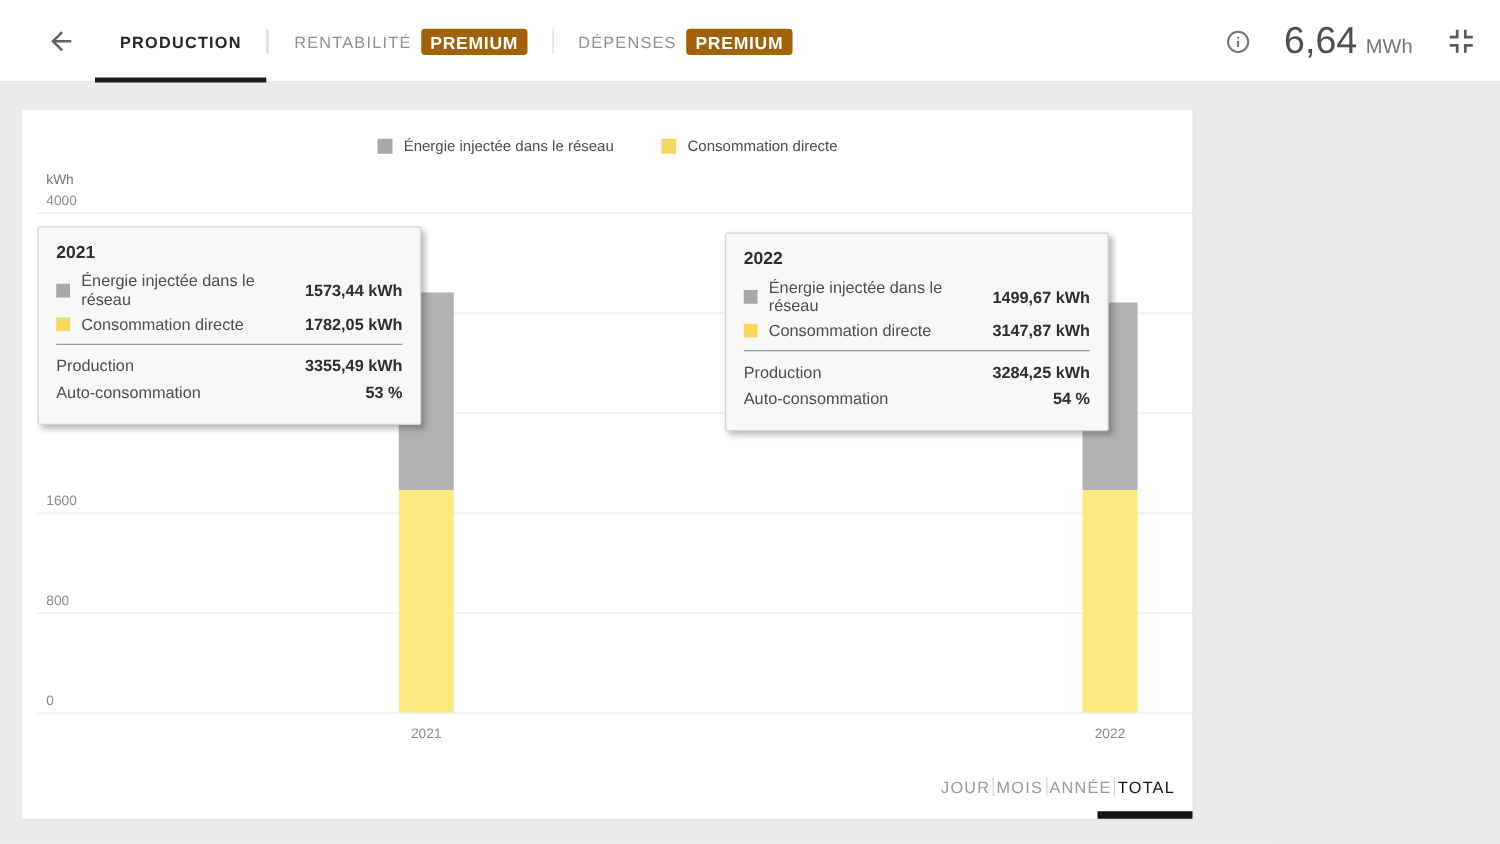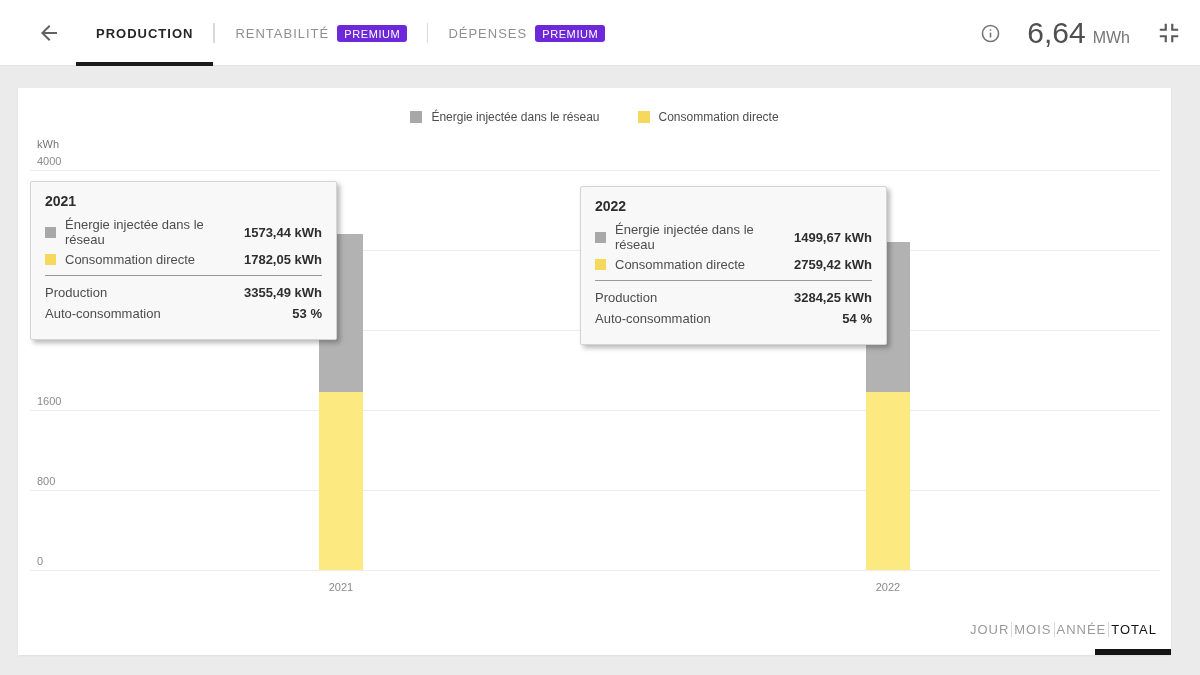--- a/index.html
+++ b/index.html
@@ -6,29 +6,29 @@
   html,body { width:1200px; height:675px; font-family:"Liberation Sans", sans-serif; background:#ebebeb; overflow:hidden; }
 
   
   .topbar { position:absolute; left:0; top:0; width:1200px; height:66px; background:#fff; border-bottom:1px solid #e3e3e3; }
   .back-btn { position:absolute; left:36px; top:21px; width:26px; height:26px; background:none; border:none; cursor:pointer; }
   .tabbar { position:absolute; left:76px; top:0; height:66px; display:flex; align-items:center; }
   .tab { position:relative; height:66px; display:flex; align-items:center; gap:8px; padding:0 20px; font-size:13px; letter-spacing:1px; color:#8f8f8f; font-weight:500; cursor:pointer; }
   .tab.active { color:#262626; font-weight:700; }
   .tab.active::after { content:""; position:absolute; left:0; right:0; bottom:0; height:4px; background:#1a1a1a; }
   .tabsep { width:1px; height:20px; background:#d9d9d9; }
-  .badge { background:#6d28d9; color:#fff; font-size:11px; font-weight:400; letter-spacing:0.6px; padding:3px 7px 2px; border-radius:3px; }
+  .badge { background:#a16207; color:#fff; font-size:14px; font-weight:700; letter-spacing:0.6px; padding:3px 7px 2px; border-radius:3px; }
   .header-right { position:absolute; right:18px; top:0; height:66px; display:flex; align-items:center; gap:26px; }
   .total-reading { display:flex; align-items:baseline; gap:7px; }
   .total-value { font-size:30px; color:#4f4f4f; }
   .total-unit { font-size:16px; color:#757575; }
   .icon-btn { background:none; border:none; cursor:pointer; display:flex; align-items:center; }
 
   
-  .card { position:absolute; left:18px; top:88px; width:1153px; height:567px; background:#fff; box-shadow:0 1px 2px rgba(0,0,0,0.05); }
+  .card { position:absolute; left:18px; top:88px; width:936px; height:567px; background:#fff; box-shadow:0 1px 2px rgba(0,0,0,0.05); }
 
   .legend { position:absolute; left:0; top:22px; width:100%; display:flex; justify-content:center; gap:38px; }
   .leg-item { display:flex; align-items:center; gap:9px; font-size:12px; color:#4d4d4d; cursor:pointer; }
   .sw { width:12px; height:12px; display:inline-block; flex:0 0 auto; }
 
   .axis-unit { position:absolute; left:19px; top:50px; font-size:11px; color:#757575; }
 
   .plot { position:absolute; left:12px; top:82px; width:1130px; height:400px; }
   .gridline { position:absolute; left:0; width:100%; height:1px; background:#ececec; }
   .tick-label { position:absolute; left:7px; font-size:11px; color:#8a8a8a; }
@@ -167,21 +167,21 @@
   <div class="tooltip" style="left:562px; top:98px;">
     <div class="tt-title">2022</div>
     <div class="tt-row">
       <span class="sw" style="background-color: rgb(168, 168, 168);"></span>
       <span class="tt-label">Énergie injectée dans le réseau</span>
       <span class="tt-val">1499,67 kWh</span>
     </div>
     <div class="tt-row">
       <span class="sw" style="background-color: rgb(246, 217, 92);"></span>
       <span class="tt-label">Consommation directe</span>
-      <span class="tt-val">2759,42 kWh</span>
+      <span class="tt-val">3147,87 kWh</span>
     </div>
     <div class="tt-sep"></div>
     <div class="tt-row sum">
       <span class="tt-label">Production</span>
       <span class="tt-val">3284,25 kWh</span>
     </div>
     <div class="tt-row sum">
       <span class="tt-label">Auto-consommation</span>
       <span class="tt-val">54 %</span>
     </div>

